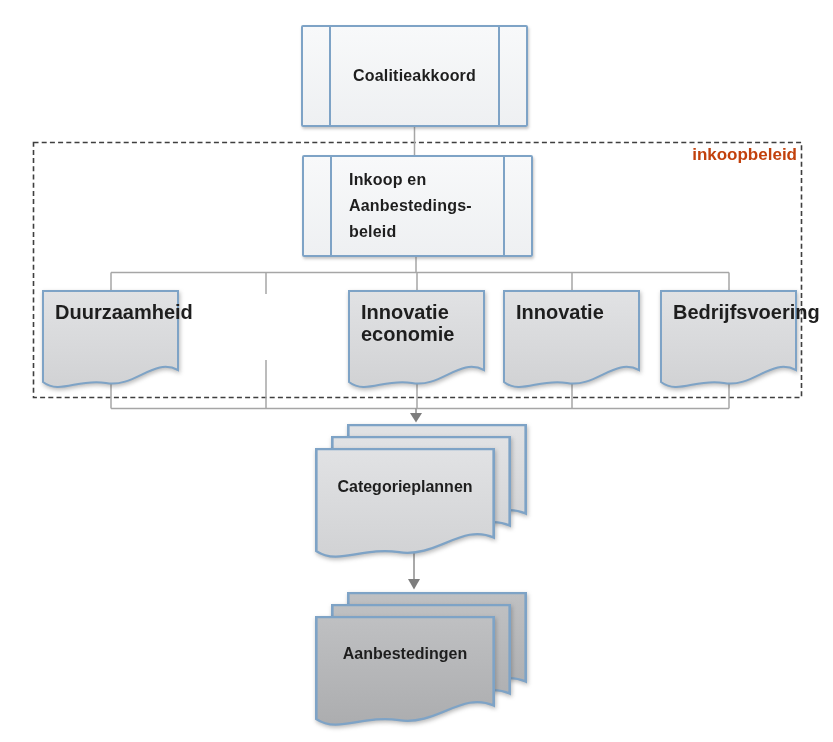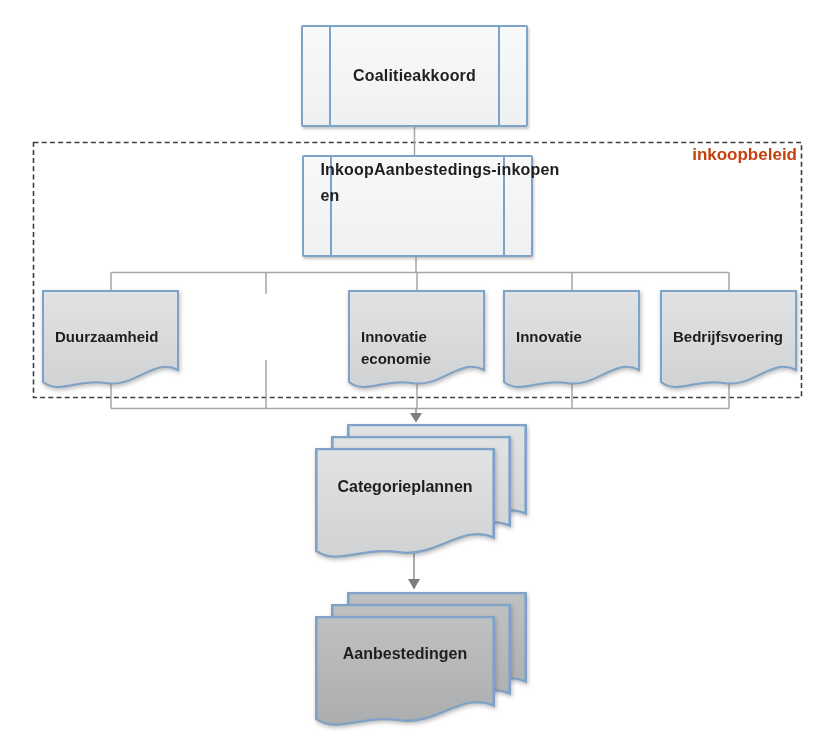--- a/index.html
+++ b/index.html
@@ -17,31 +17,31 @@
     box-shadow:1px 2px 3px rgba(90,90,90,.35);
   }
   .procbox .sidebar{position:absolute;top:0;bottom:0;width:0;border-left:2px solid #7ea3c6;}
   .procbox .sidebar.l{left:26px}
   .procbox .sidebar.r{right:26px}
   .procbox .box-label{
     position:absolute;inset:0;display:flex;align-items:center;justify-content:center;
     font-size:16px;font-weight:600;letter-spacing:.2px;
   }
   .procbox .box-label.multiline{
-    flex-direction:row;align-items:flex-start;justify-content:center;
+    flex-direction:column;align-items:flex-start;justify-content:center;
     padding-left:45px;line-height:26px;font-size:16px;
   }
 
   
   .doc{position:absolute;width:137px;height:100px;}
   .doc svg,.stackdoc svg{position:absolute;left:0;top:0;width:100%;height:100%;overflow:visible;
     filter:drop-shadow(1px 2px 2px rgba(80,80,80,.40));}
   .doc .doc-label{
     position:absolute;left:13px;right:3px;top:11px;
-    font-size:15px;font-weight:600;line-height:22px;margin-top:25px;
+    font-size:20px;font-weight:600;line-height:22px;
   }
   .docpath{fill:url(#gradLight);stroke:#7ea3c6;stroke-width:2;}
   .docpath.dark{fill:url(#gradDark);}
 
   .stackdoc{position:absolute;width:180px;height:112px;}
   .stack-label{
     position:absolute;width:180px;text-align:center;
     font-size:16px;font-weight:600;
   }
 
@@ -108,21 +108,21 @@
   </div>
 
   <div class="region-label">inkoopbeleid</div>
 
   <div class="procbox" style="left:302px;top:155px;width:231px;height:102px">
     <div class="sidebar l"></div>
     <div class="sidebar r"></div>
     <div class="box-label multiline">
       <span>Inkoop en</span>
       <span>Aanbestedings-</span>
-      <span>inkopen</span>
+      <span>beleid</span>
     </div>
   </div>
 
   <div class="doc" style="left:42px;top:290px">
     <svg viewBox="0 0 137 100" preserveAspectRatio="none">
       <path class="docpath" d="M1,1 L136,1 L136,80 C112,67 93,98 64,93 C36,88 18,105 1,92 Z"></path>
       </svg>
     <div class="doc-label">Duurzaamheid</div>
   </div>
 

